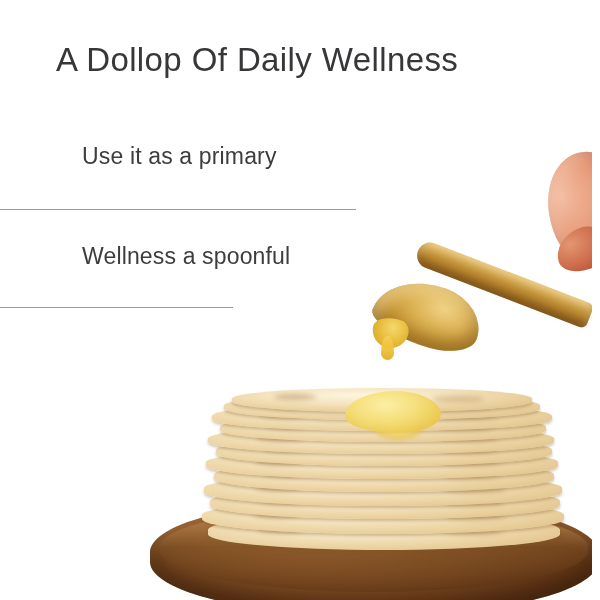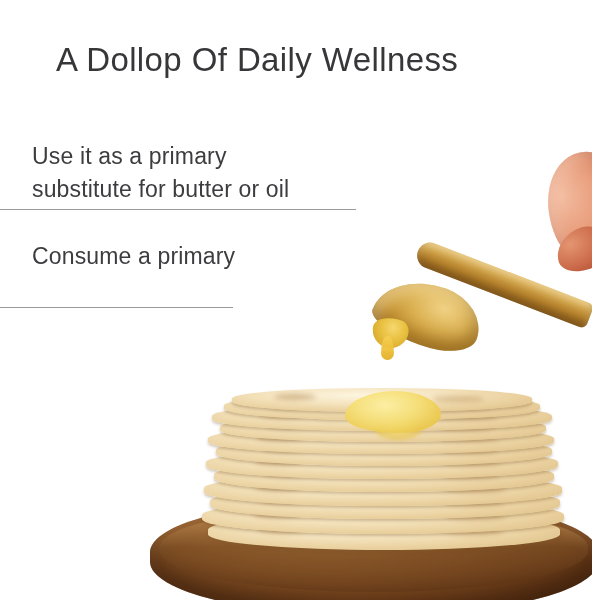--- a/index.html
+++ b/index.html
@@ -33,21 +33,21 @@
   
   .tip {
     position: absolute;
     left: 0;
     width: 600px;
   }
   .tip-1 { top: 140px; }
   .tip-2 { top: 240px; }
 
   .tip-text {
-    padding-left: 32px;
+    padding-left: 82px;
     font-size: 23px;
     font-weight: 300;
     color: #3d3d40;
     line-height: 1.42;
     letter-spacing: 0.15px;
   }
   .tip-line {
     display: block;
     white-space: nowrap;
   }
@@ -280,25 +280,24 @@
 
     <div class="hand"></div>
     <div class="thumb"></div>
   </div>
 
   <div class="headline">A Dollop Of Daily Wellness</div>
 
   <div class="tip tip-1">
     <div class="tip-text">
       <span class="tip-line">Use it as a primary</span>
-      <span class="tip-line">substitute for butter or oil</span>
     </div>
     <div class="tip-rule"></div>
   </div>
 
   <div class="tip tip-2">
     <div class="tip-text">
-      <span class="tip-line">Consume a primary</span>
+      <span class="tip-line">Wellness a spoonful</span>
     </div>
     <div class="tip-rule"></div>
   </div>
 
 </div>
 
 </body></html>

